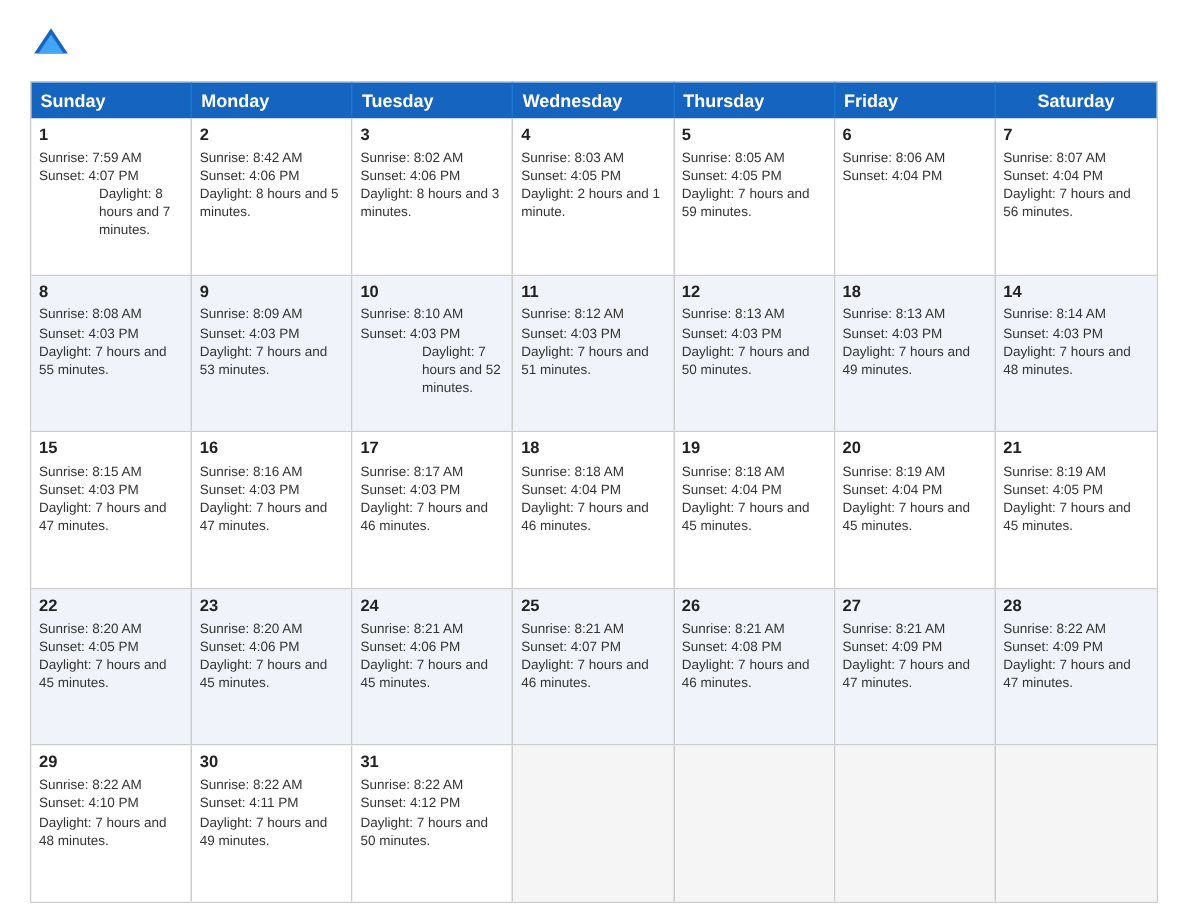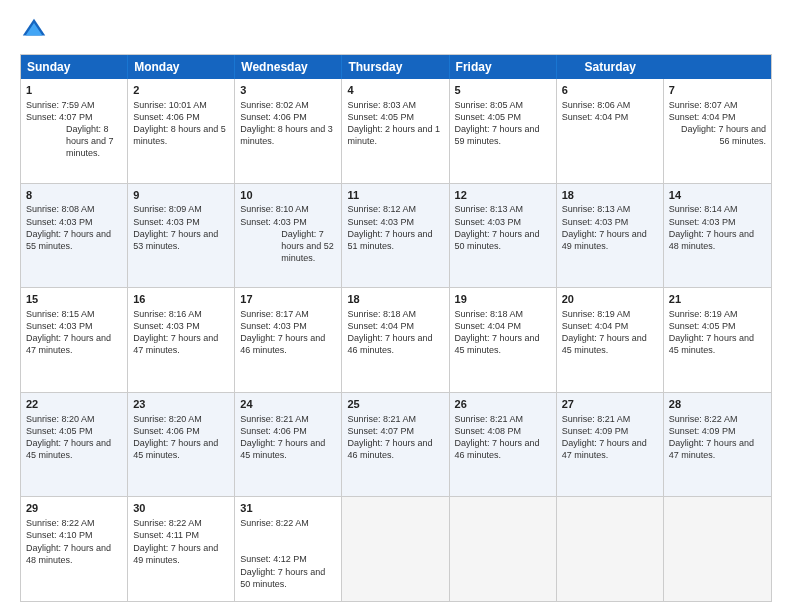--- a/index.html
+++ b/index.html
@@ -119,36 +119,37 @@
     <div class="title-block">
       <div class="main-title"></div>
       <div class="subtitle"></div>
     </div>
   </div>
 
   <div class="calendar">
     <div class="cal-header" id="cal-header">
         <div class="cal-header-cell">Sunday</div>
         <div class="cal-header-cell">Monday</div>
+        <div class="cal-header-cell">Tuesday</div>
         <div class="cal-header-cell">Wednesday</div>
         <div class="cal-header-cell">Thursday</div>
         <div class="cal-header-cell">Friday</div>
         <div class="cal-header-cell">Saturday</div>
       </div>
     <div class="cal-body" id="cal-body">
         <div class="cal-row">
           <div class="cal-cell">
             <span class="day-num">1</span>
             <span style="display: block;">Sunrise: 7:59 AM</span>
             <span style="display: block;">Sunset: 4:07 PM</span>
             <span style="display: block; margin-left: 40px;">Daylight: 8 hours and 7 minutes.</span>
           </div>
           <div class="cal-cell">
             <span class="day-num">2</span>
-            <span style="display: block;">Sunrise: 10:01 AM</span>
+            <span style="display: block;">Sunrise: 8:42 AM</span>
             <span style="display: block;">Sunset: 4:06 PM</span>
             <span style="display: block;">Daylight: 8 hours and 5 minutes.</span>
           </div>
           <div class="cal-cell">
             <span class="day-num">3</span>
             <span style="display: block;">Sunrise: 8:02 AM</span>
             <span style="display: block;">Sunset: 4:06 PM</span>
             <span style="display: block;">Daylight: 8 hours and 3 minutes.</span>
           </div>
           <div class="cal-cell">
@@ -165,21 +166,21 @@
           </div>
           <div class="cal-cell">
             <span class="day-num">6</span>
             <span style="display: block;">Sunrise: 8:06 AM</span>
             <span style="display: block;">Sunset: 4:04 PM</span>
           </div>
           <div class="cal-cell">
             <span class="day-num">7</span>
             <span style="display: block;">Sunrise: 8:07 AM</span>
             <span style="display: block;">Sunset: 4:04 PM</span>
-            <span style="display: block; text-align: right;">Daylight: 7 hours and 56 minutes.</span>
+            <span style="display: block;">Daylight: 7 hours and 56 minutes.</span>
           </div>
         </div>
         <div class="cal-row">
           <div class="cal-cell">
             <span class="day-num">8</span>
             <span style="display: block;">Sunrise: 8:08 AM</span>
             <span style="display: block;">Sunset: 4:03 PM</span>
             <span style="display: block;">Daylight: 7 hours and 55 minutes.</span>
           </div>
           <div class="cal-cell">
@@ -316,21 +317,21 @@
           </div>
           <div class="cal-cell">
             <span class="day-num">30</span>
             <span style="display: block;">Sunrise: 8:22 AM</span>
             <span style="display: block;">Sunset: 4:11 PM</span>
             <span style="display: block;">Daylight: 7 hours and 49 minutes.</span>
           </div>
           <div class="cal-cell">
             <span class="day-num">31</span>
             <span style="display: block;">Sunrise: 8:22 AM</span>
-            <span style="display: block; margin-top: 24px;">Sunset: 4:12 PM</span>
+            <span style="display: block;">Sunset: 4:12 PM</span>
             <span style="display: block;">Daylight: 7 hours and 50 minutes.</span>
           </div>
           <div class="cal-cell empty"></div>
           <div class="cal-cell empty"></div>
           <div class="cal-cell empty"></div>
           <div class="cal-cell empty"></div>
         </div>
       </div>
   </div>
 </div>

